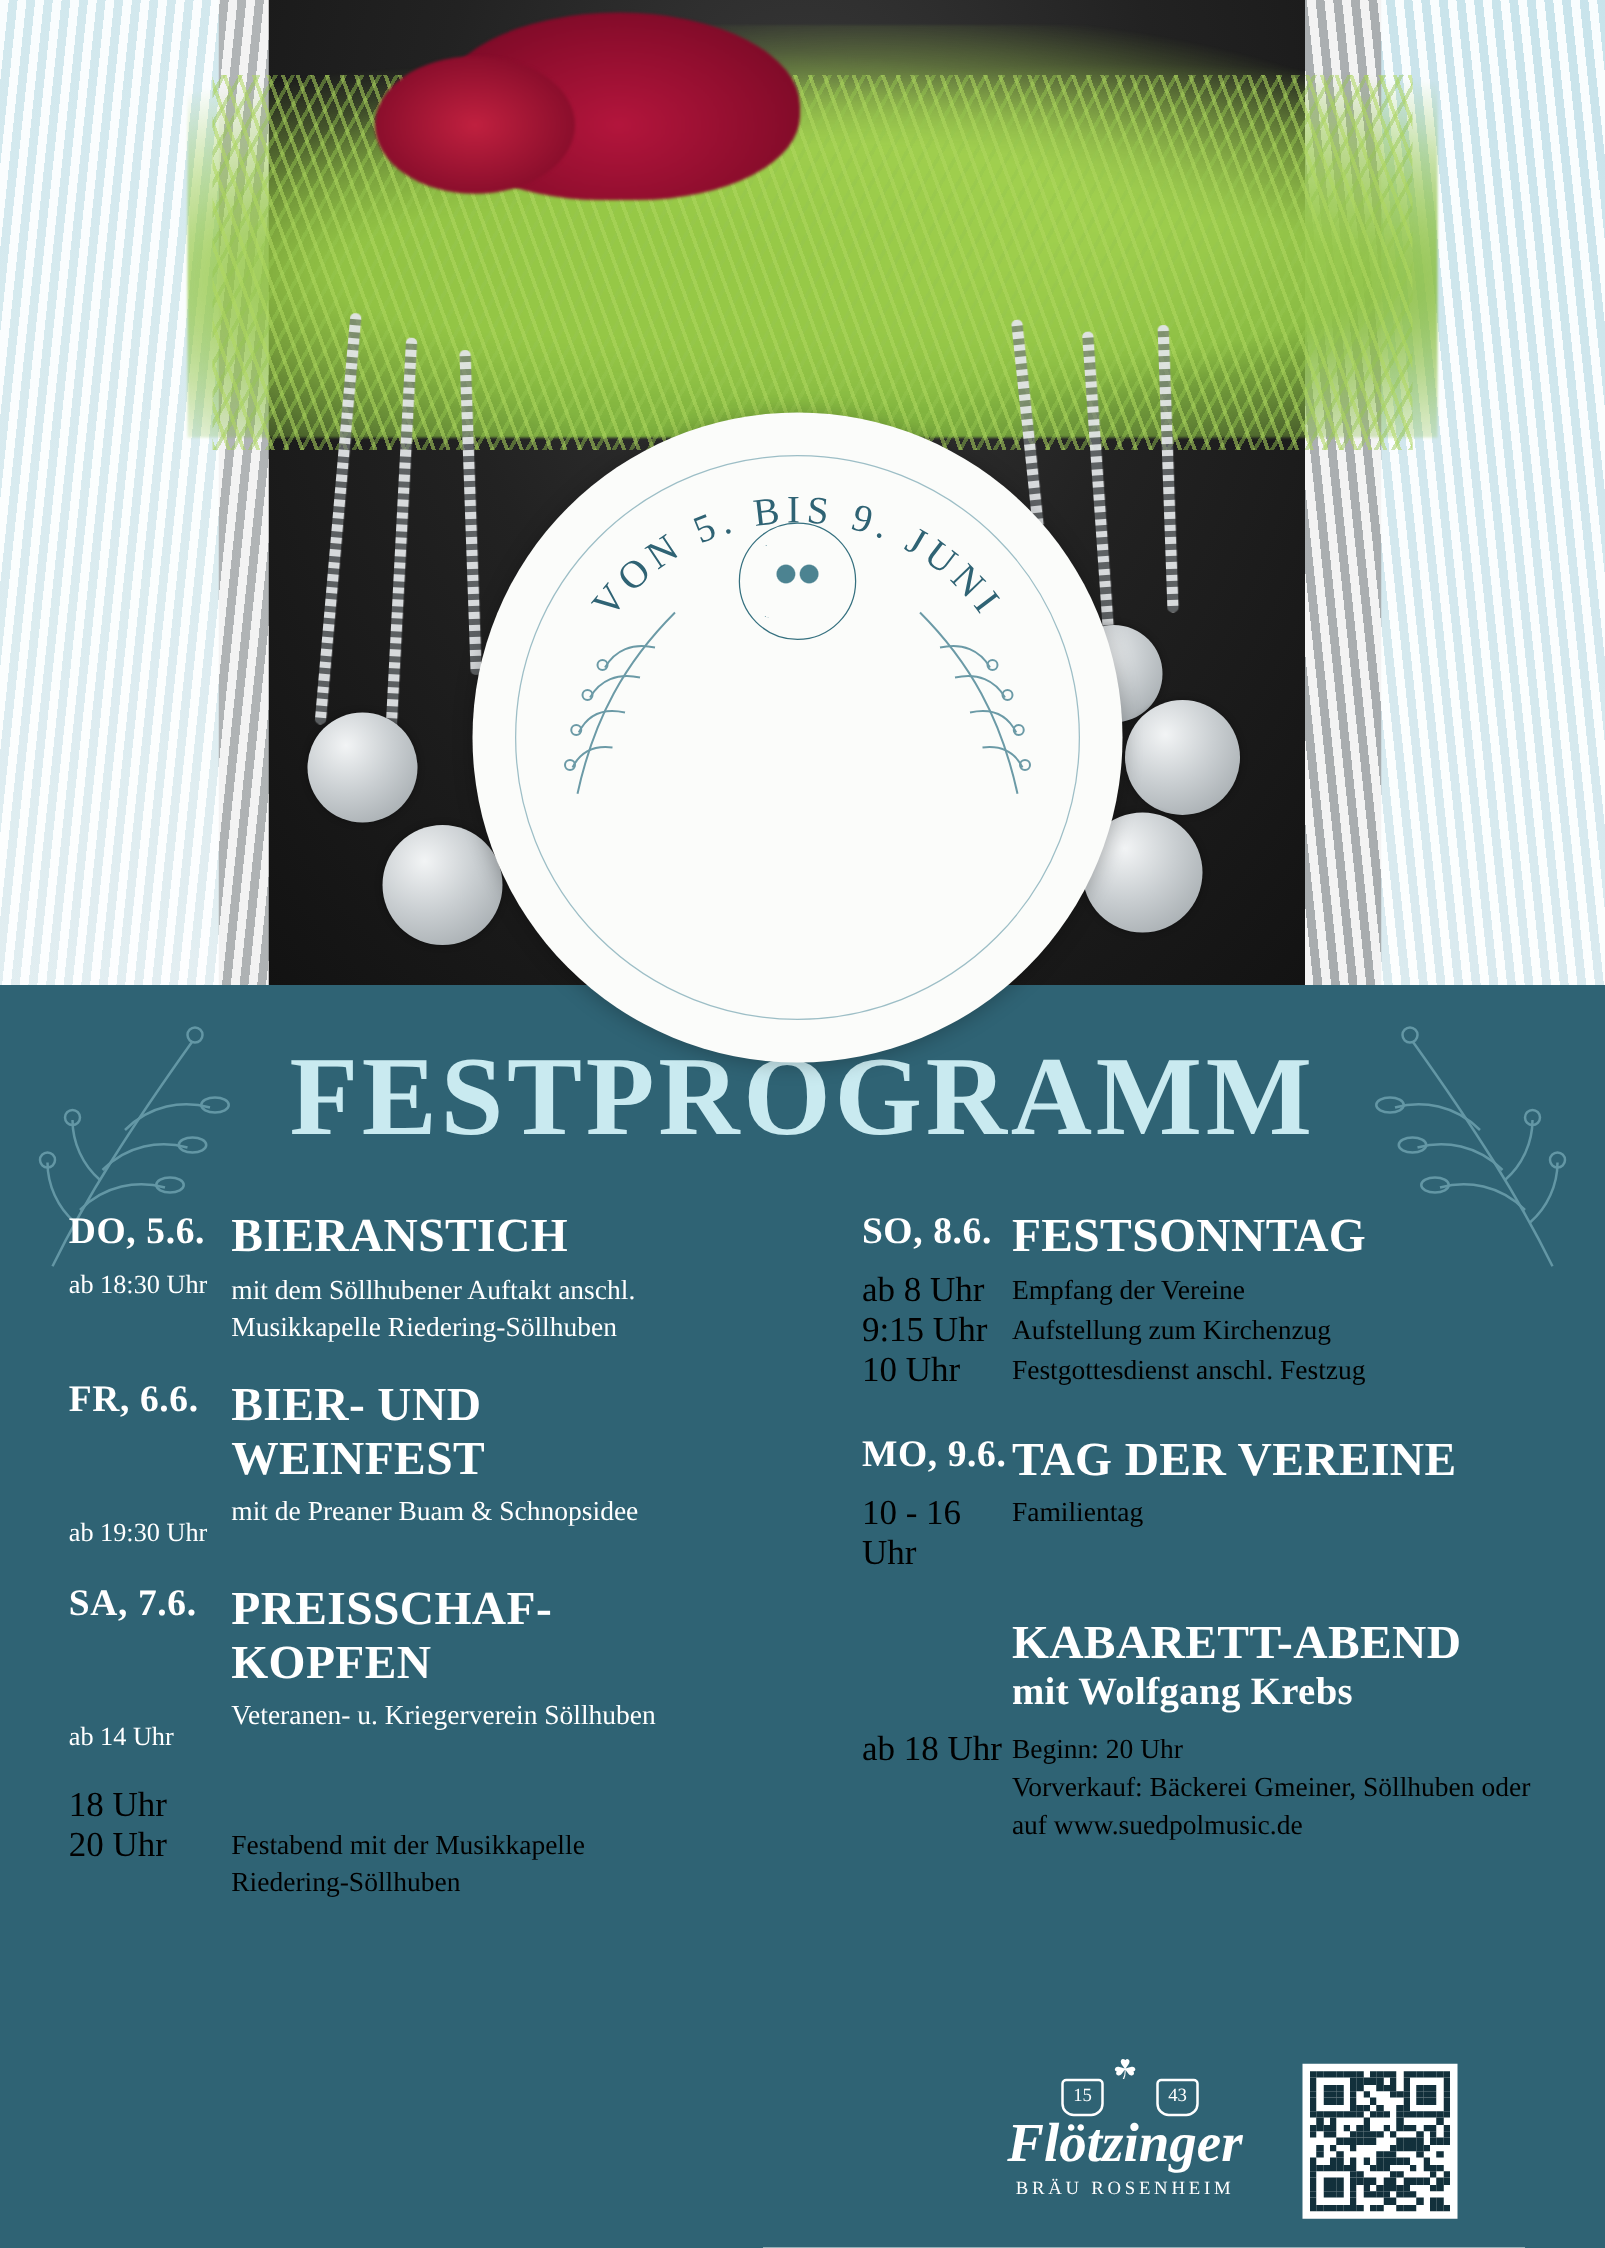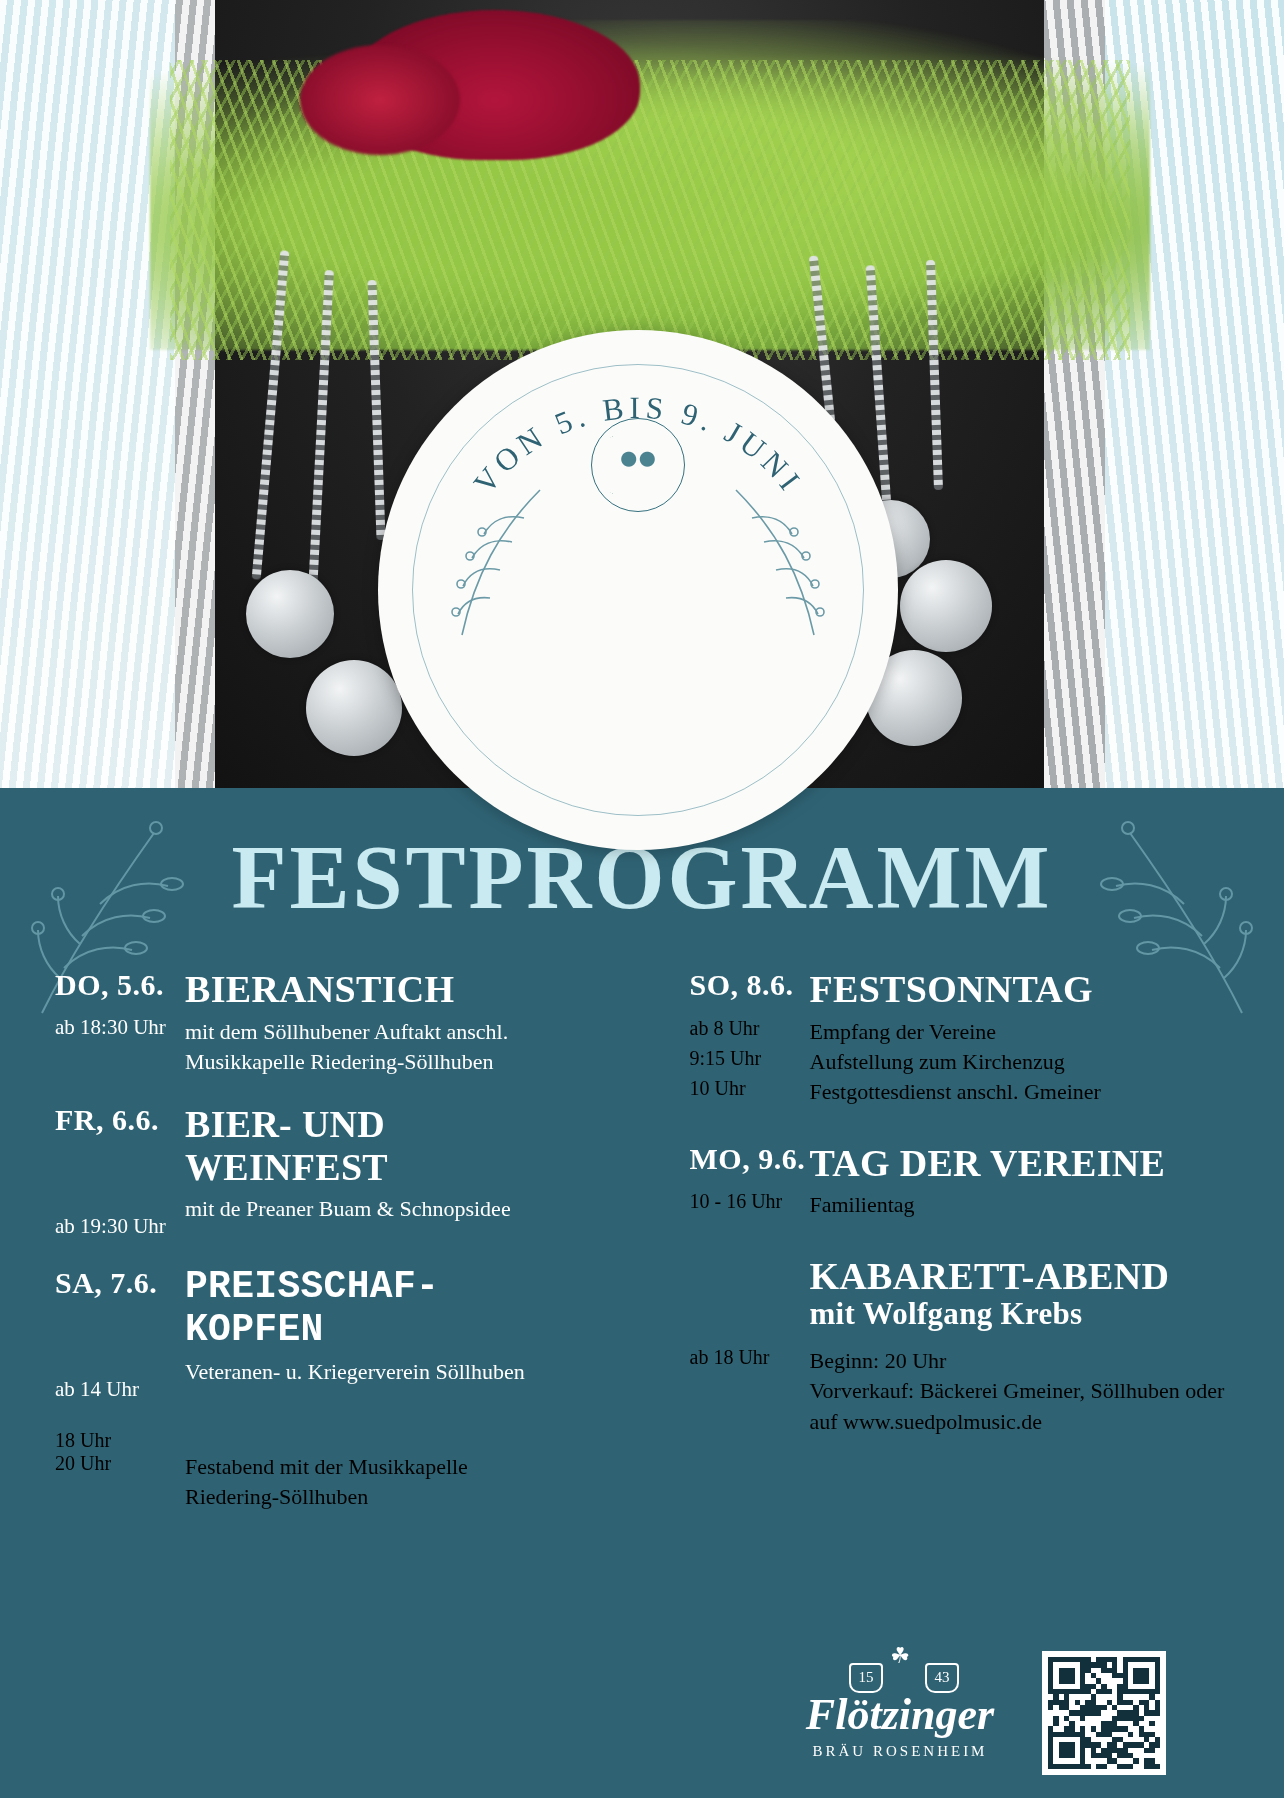--- a/index.html
+++ b/index.html
@@ -209,21 +209,21 @@
   }
   .evtitle.sm { font-size: 31px; }
   .desc {
     font-size: 22px;
     line-height: 1.38;
   }
   .mt6 { margin-top: 6px; }
   .mt10 { margin-top: 10px; }
   .mt14 { margin-top: 14px; }
   .timeline { display: flex; }
-  .timeline .t { width: 130px; flex: 0 0 130px; font-size: 20px; }
+  .timeline .t { width: 130px; flex: 0 0 130px; font-size: 28px; }
   .timeline .d { font-size: 22px; line-height: 1.38; }
 
   .link {
     font-size: 22px;
     color: #ffffff;
     margin-top: 14px;
   }
 
   
   .footer {
@@ -411,21 +411,21 @@
           </div>
         </div>
 
         <div class="block">
           <div class="row">
             <div class="daycol">
               <div class="day">SA, 7.6.</div>
               <div class="time" style="margin-top:74px;">ab 14 Uhr</div>
             </div>
             <div class="titlecol">
-              <div class="evtitle" style="white-space:pre-line;font-family:Liberation Mono, monospace;">PREISSCHAF-
+              <div class="evtitle" style="white-space:pre-line;">PREISSCHAF-
 KOPFEN</div>
               <div class="desc mt6">Veteranen- u. Kriegerverein Söllhuben</div>
             </div>
           </div>
         </div>
 
         <div class="block">
           <div class="timeline mt10">
             <div class="t">18 Uhr</div>
           </div>
@@ -452,21 +452,21 @@
           <div class="timeline mt6">
             <div class="t" style="width:120px;flex:0 0 120px;">ab 8 Uhr</div>
             <div class="d">Empfang der Vereine</div>
           </div>
           <div class="timeline">
             <div class="t" style="width:120px;flex:0 0 120px;">9:15 Uhr</div>
             <div class="d">Aufstellung zum Kirchenzug</div>
           </div>
           <div class="timeline">
             <div class="t" style="width:120px;flex:0 0 120px;">10 Uhr</div>
-            <div class="d">Festgottesdienst anschl. Gmeiner</div>
+            <div class="d">Festgottesdienst anschl. Festzug</div>
           </div>
         </div>
 
         <div class="block" style="margin-top:34px;">
           <div class="row">
             <div class="daycol narrow">
               <div class="day">MO, 9.6.</div>
             </div>
             <div class="titlecol">
               <div class="evtitle">TAG DER VEREINE</div>

